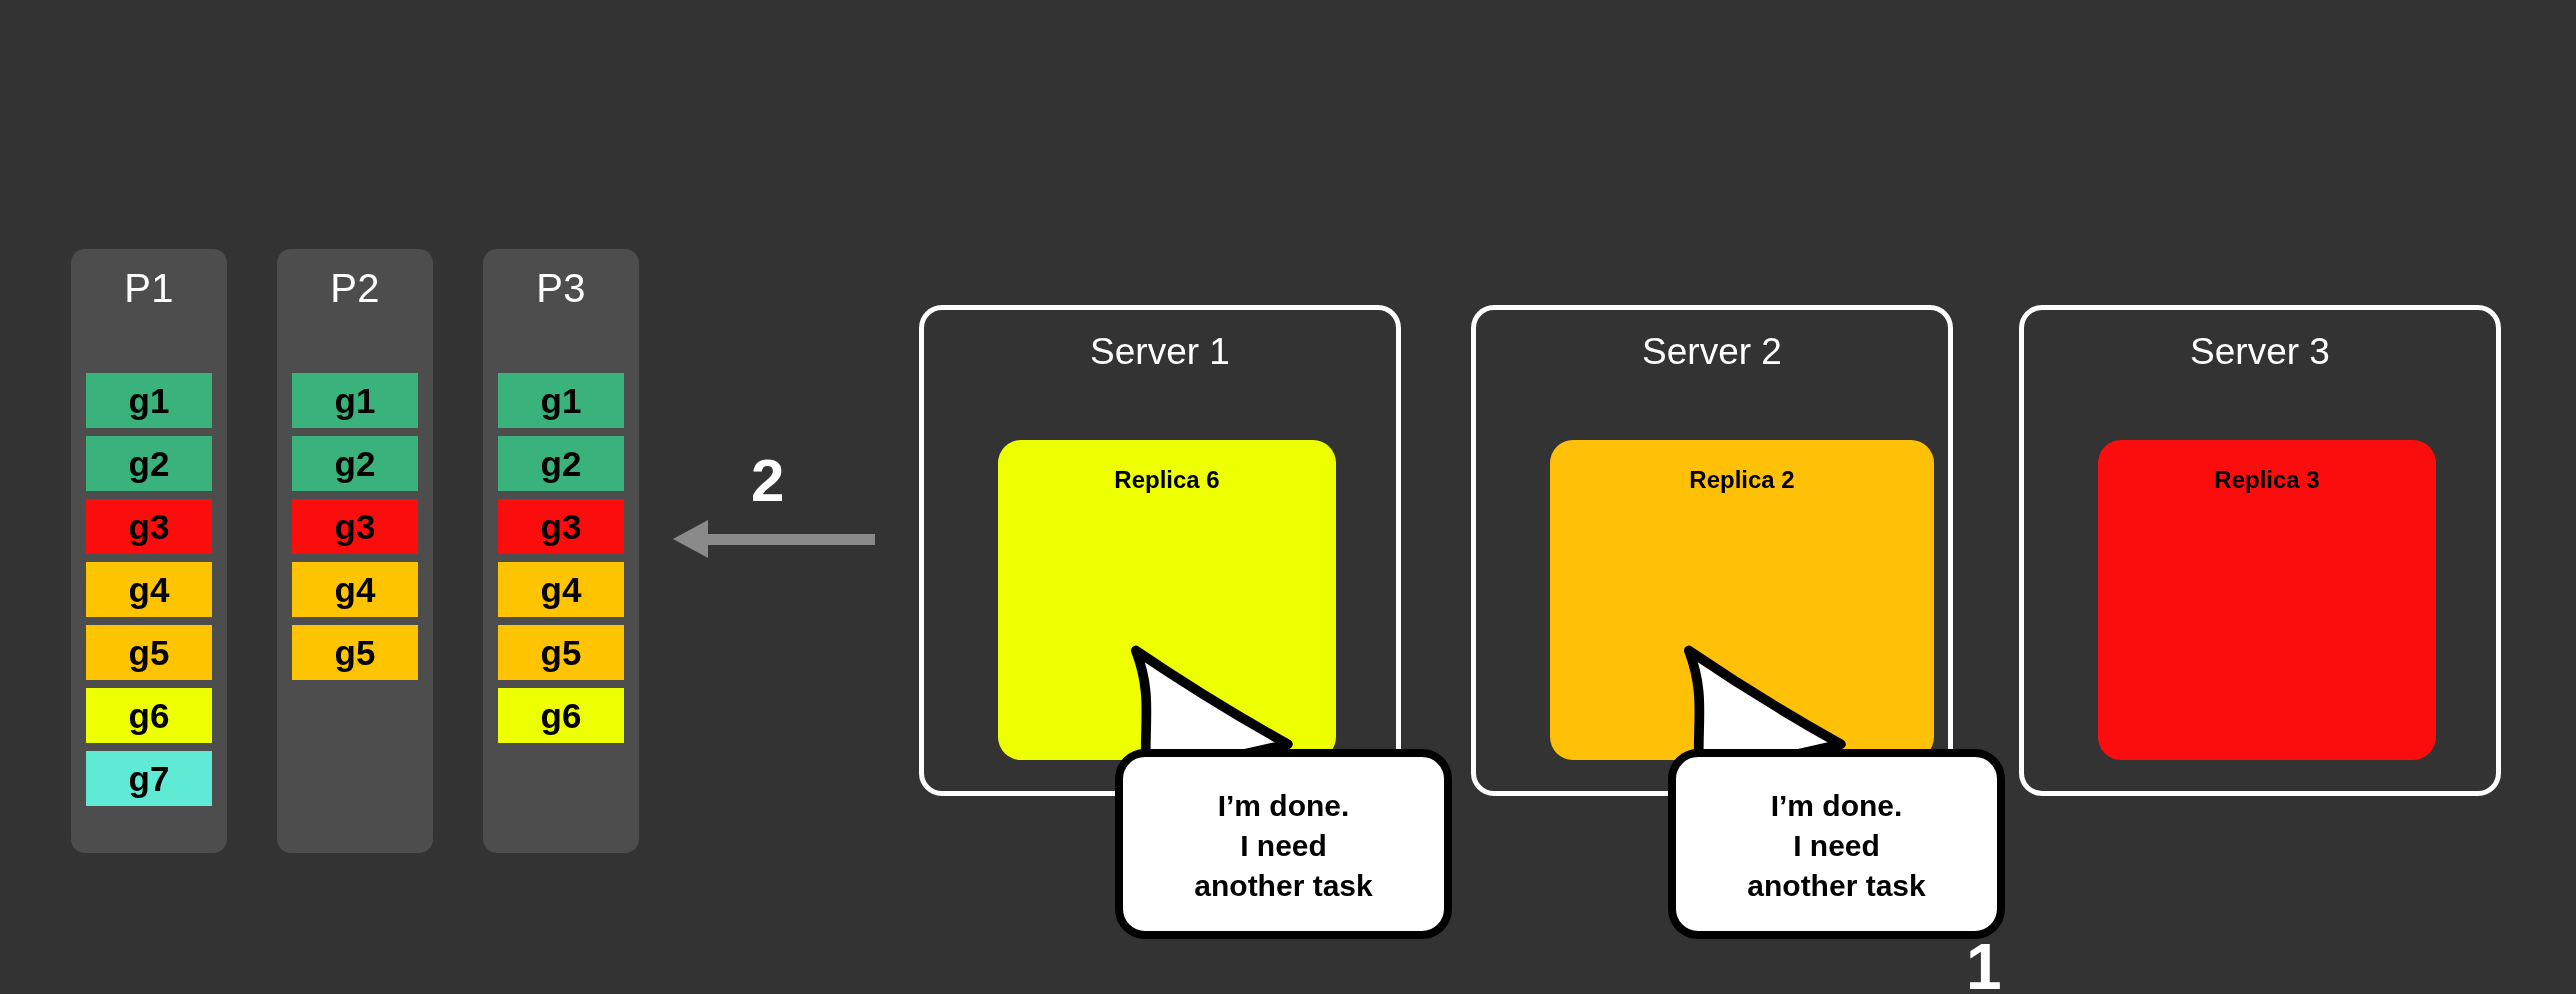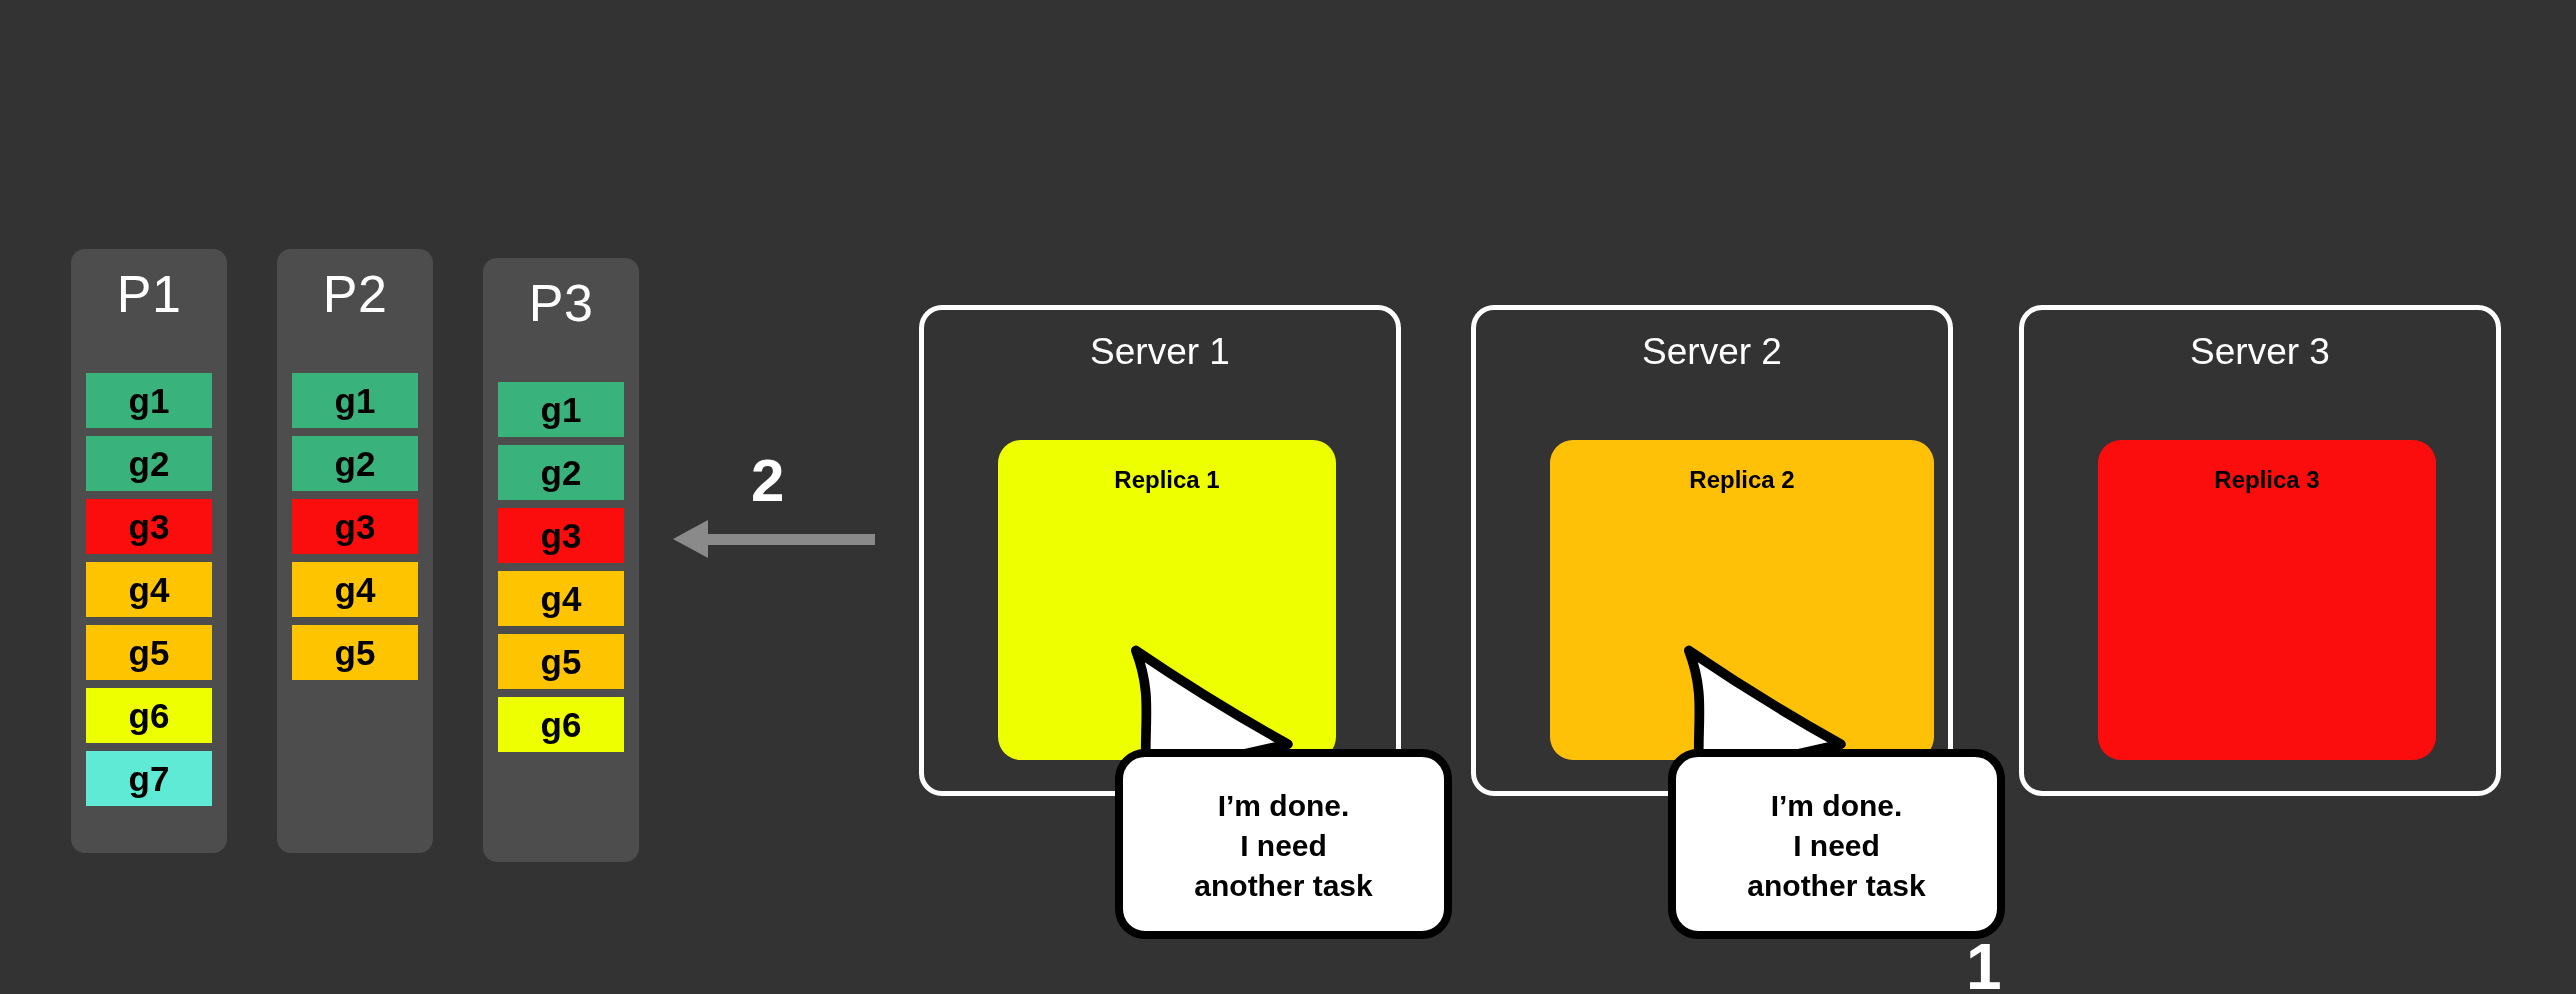--- a/index.html
+++ b/index.html
@@ -16,21 +16,21 @@
     background:#4d4d4d;
     border-radius:14px;
     box-sizing:border-box;
   }
   .partition-title{
     position:absolute;
     left:0;right:0;
     top:19.4px;
     text-align:center;
     color:#ffffff;
-    font-size:52px;
+    font-size:40px;
     font-weight:400;
     letter-spacing:0.4px;
     line-height:1;
   }
   .task-stack{
     position:absolute;
     left:15px;right:15px;
     top:124px;
   }
   .task{
@@ -184,21 +184,21 @@
         </div>
         <div class="task" style="background: rgb(255, 196, 0);">
           <span>g4</span>
         </div>
         <div class="task" style="background: rgb(255, 196, 0);">
           <span>g5</span>
         </div>
       </div>
   </div>
 
-  <div class="partition" id="partition-p3" style="left:483px;top:249px;width:156px;height:604px;margin-top:9px;">
+  <div class="partition" id="partition-p3" style="left:483px;top:249px;width:156px;height:604px;">
     <div class="partition-title">P3</div>
     <div class="task-stack" id="stack-p3">
         <div class="task" style="background: rgb(57, 178, 124);">
           <span>g1</span>
         </div>
         <div class="task" style="background: rgb(57, 178, 124);">
           <span>g2</span>
         </div>
         <div class="task" style="background: rgb(251, 13, 13);">
           <span>g3</span>
@@ -219,21 +219,21 @@
     <div class="arrow-head"></div>
     <div class="arrow-line" style="width:168px;"></div>
   </div>
   <div class="step-num" style="left:751px;top:451px;font-size:60px;">2</div>
 
   <div class="step-num" style="left:1966px;top:935px;font-size:64px;">1</div>
 
   <div class="server" style="left:919px;top:305px;width:482px;height:491px;">
     <div class="server-title">Server 1</div>
     <div class="replica" id="replica-1" style="left: 74px; top: 130px; width: 338px; height: 320px; background: rgb(238, 255, 0);">
-      <span class="replica-label">Replica 1</span>
+      <span class="replica-label">Replica 6</span>
     </div>
   </div>
 
   <div class="bubble" style="left:1115px;top:749px;width:289px;height:190px;">
     <svg class="bubble-tail" viewBox="0 0 190 150">
       <path d="M 22 148 C 18 90 30 58 10 6 C 66 44 128 82 182 112 Z" fill="#ffffff" stroke="#000000" stroke-width="11" stroke-linejoin="round"></path>
     </svg>
     <div class="bubble-box"></div>
     <div class="bubble-text">
       <span>I’m done.</span>

